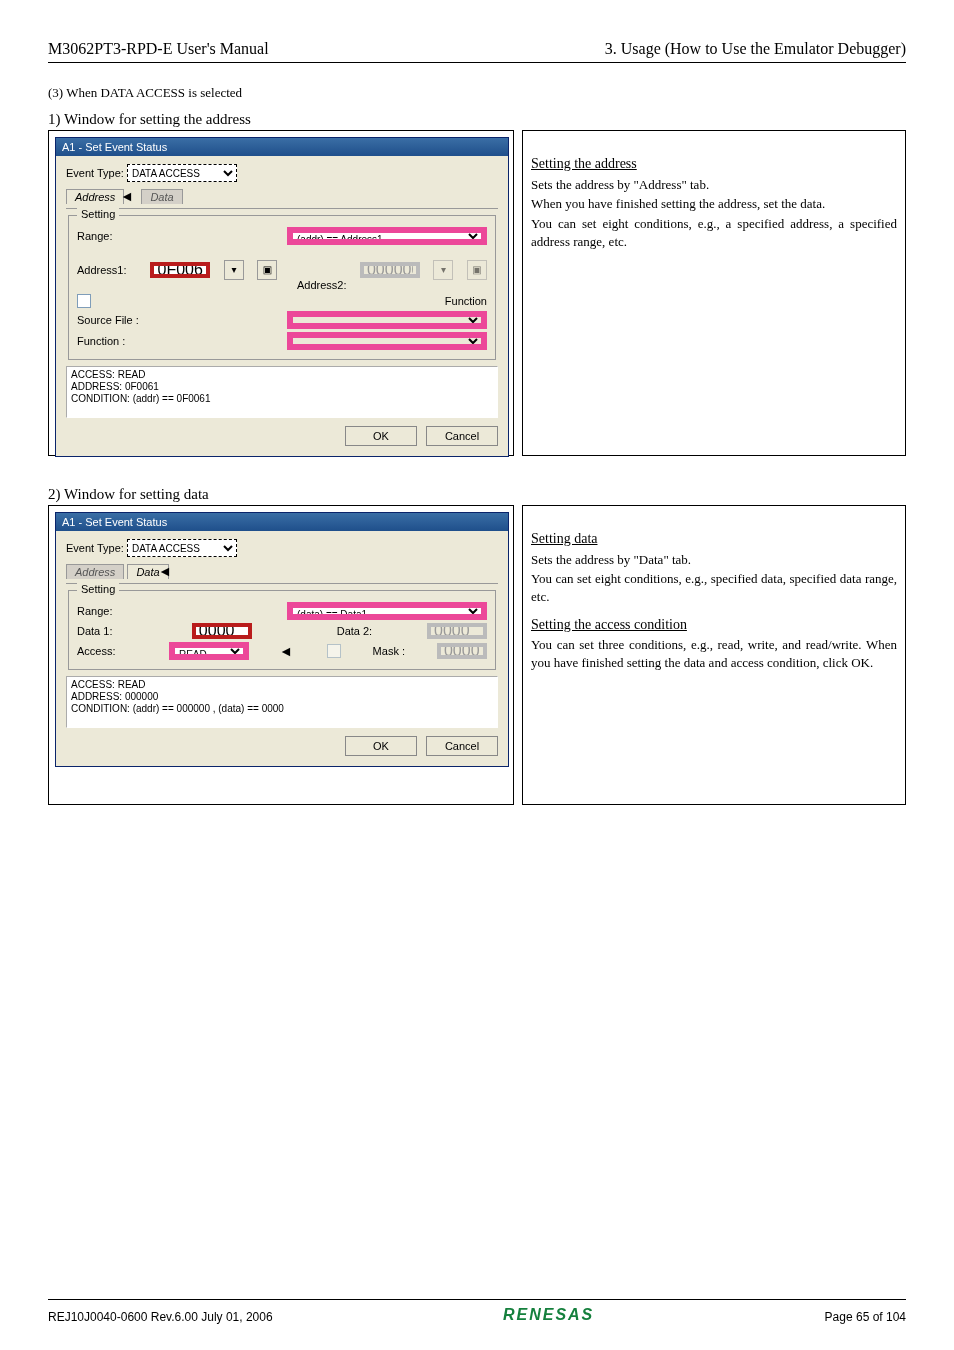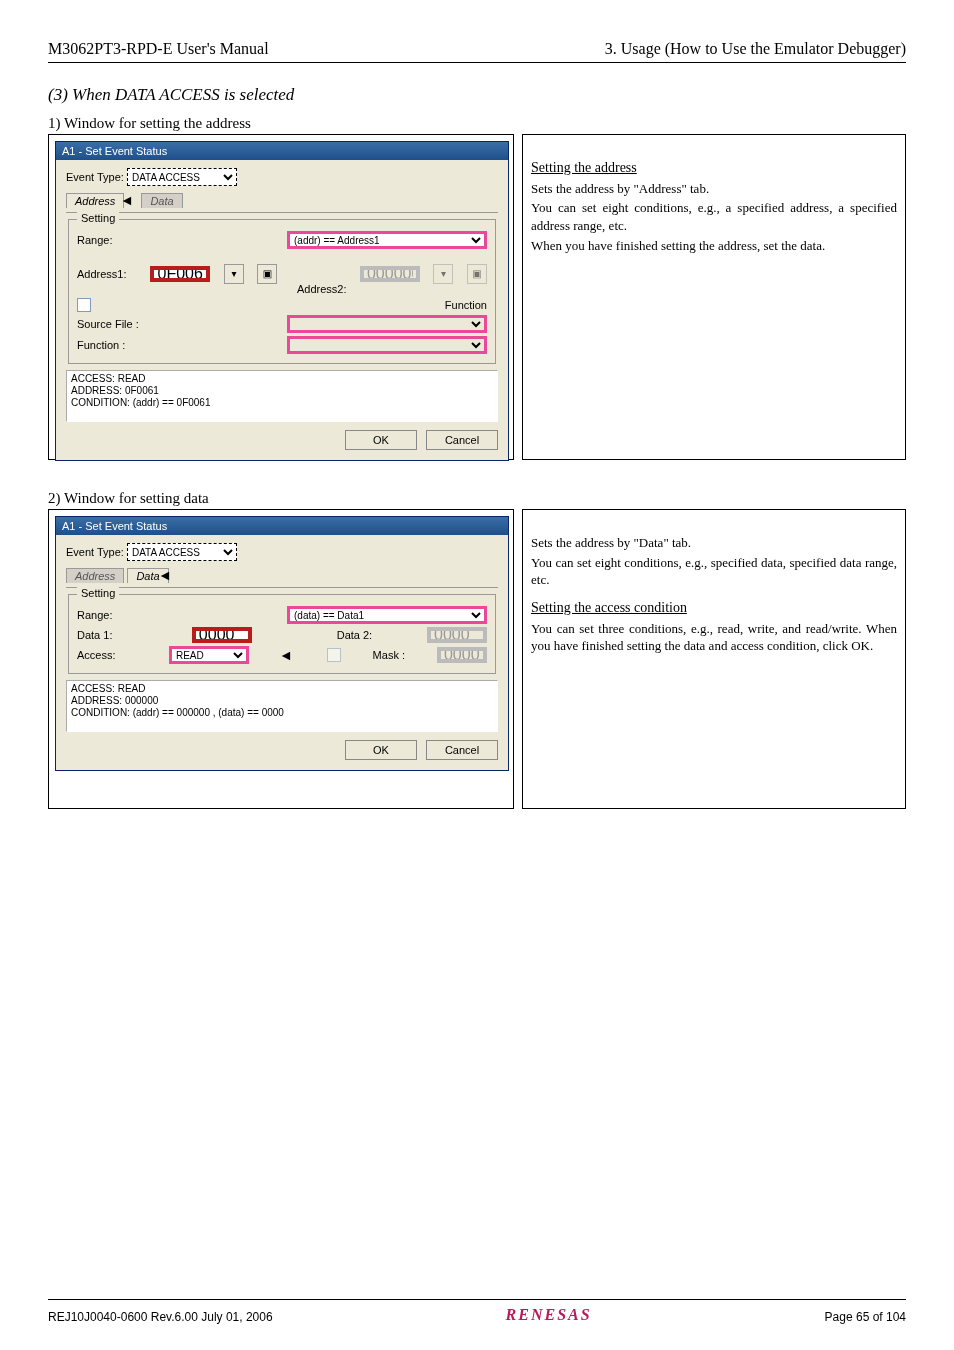--- a/index.html
+++ b/index.html
@@ -1,19 +1,19 @@
 <!DOCTYPE html>
 <html><head>
 <meta charset="utf-8">
 <style>
   html,body{margin:0;padding:0;background:#fff;font-family:"Times New Roman",serif;color:#000;}
   .page{width:954px;min-height:1350px;margin:0 auto;position:relative;box-sizing:border-box;padding:40px 48px 0;}
   .hdr{display:flex;justify-content:space-between;font-size:16px;margin-bottom:4px;}
   .hdr-line{border-top:1px solid #000;margin-bottom:18px;}
-  .sec-title{font-size:17px;margin:22px 0 10px;font-style:italic;}
+  .sec-title{font-size:13px;margin:22px 0 10px;}
   .sub-title{font-size:15px;margin:2px 0 2px;}
   .row{display:flex;gap:8px;align-items:flex-start;margin-bottom:30px;}
   .shot-cell{border:1.5px solid #000;padding:6px;}
   .shot-cell.small{width:466px;height:326px;box-sizing:border-box;}
   .desc-cell{border:1.5px solid #000;padding:24px 8px;width:402px;height:326px;box-sizing:border-box;font-size:13px;line-height:1.35;}
   .desc-h{text-decoration:underline;font-size:14px;margin:0 0 2px;}
   .desc-cell p{margin:0 0 2px;text-align:justify;}
   
   .win{width:452px;font-family:Tahoma,Arial,sans-serif;font-size:11px;color:#000;background:#ece9d8;border:1px solid #0a246a;position:relative;}
   .titlebar{background:linear-gradient(#3a6ea5,#1f4f8b);color:#fff;font-size:11px;padding:3px 6px;}
@@ -22,29 +22,29 @@
   .evline select{height:18px;font-size:10px;width:110px;border:1px dashed #000;background:#fff;}
   .tabs{border-bottom:1px solid #999;height:20px;position:relative;margin-bottom:6px;}
   .tab{display:inline-block;border:1px solid #999;border-bottom:none;background:#ece9d8;padding:1px 8px;font-size:11px;position:relative;top:1px;font-style:italic;}
   .tab.inactive{background:#d4d0c8;color:#555;}
   .group{border:1px solid #999;padding:8px 8px 6px;margin:0 2px 6px;position:relative;}
   .group-title{position:absolute;top:-8px;left:8px;background:#ece9d8;padding:0 4px;font-size:11px;}
   .fld{display:flex;align-items:center;gap:6px;margin:3px 0;justify-content:space-between;}
   .fld label{width:60px;font-size:11px;}
   .inp{height:16px;border:4px solid #b91c1c;background:#fff;font-size:16px;padding:0 3px;box-sizing:border-box;}
   .inp.dis{background:#ece9d8;color:#999;border-color:#bbb;}
-  .cmb{height:18px;border:3px solid #ec4899;background:#fff;font-size:10px;}
+  .cmb{height:18px;border:6px solid #ec4899;background:#fff;font-size:10px;}
   .btnsmall{width:18px;height:18px;border:1px solid #999;background:#ece9d8;display:inline-flex;align-items:center;justify-content:center;font-size:10px;}
   .chk{width:12px;height:12px;border:1px solid #7f9db9;background:#fff;display:inline-block;}
   .statusbox{border:1px inset #fff;background:#fff;height:46px;padding:2px 4px;font-size:10px;line-height:1.2;margin:4px 0 8px;white-space:pre-line;}
   .dlg-btns{text-align:right;}
   .dlg-btn{width:72px;height:20px;border:1px solid #888;background:#ece9d8;font-size:11px;margin-left:6px;}
   .arrow{position:absolute;font-size:14px;color:#000;font-weight:bold;pointer-events:none;}
   .footer{position:absolute;bottom:26px;left:48px;right:48px;display:flex;justify-content:space-between;align-items:flex-end;font-family:Arial,sans-serif;font-size:12px;}
-  .footer .logo{font-family:Liberation Serif, serif;font-weight:bold;font-size:16px;font-style:italic;letter-spacing:2px;color:#be185d;}
+  .footer .logo{font-family:Liberation Sans, sans-serif;font-weight:bold;font-size:16px;font-style:italic;letter-spacing:2px;color:#15803d;}
   .footer-line{position:absolute;bottom:50px;left:48px;right:48px;border-top:1.5px solid #000;}
 </style>
 </head>
 <body>
 
 <div class="page">
 
   <div class="hdr">
     <span>M3062PT3-RPD-E User's Manual</span>
     <span>3. Usage (How to Use the Emulator Debugger)</span>
@@ -103,22 +103,22 @@
           <div class="dlg-btns">
             <button class="dlg-btn">OK</button>
             <button class="dlg-btn">Cancel</button>
           </div>
         </div>
       </div>
     </div>
     <div class="desc-cell">
       <p class="desc-h">Setting the address</p>
       <p>Sets the address by "Address" tab.</p>
+      <p>When you have finished setting the address, set the data.</p>
       <p>You can set eight conditions, e.g., a specified address, a specified address range, etc.</p>
-      <p>When you have finished setting the address, set the data.</p>
     </div>
   </div>
 
   <div class="sub-title">2) Window for setting data</div>
   <div class="row">
     <div class="shot-cell small" style="height:300px;">
       <div class="win">
         <div class="titlebar">A1 - Set Event Status</div>
         <div class="win-body">
           <div class="evline">
@@ -155,20 +155,21 @@
 ADDRESS: 000000
 CONDITION: (addr) == 000000 , (data) == 0000</div>
           <div class="dlg-btns">
             <button class="dlg-btn">OK</button>
             <button class="dlg-btn">Cancel</button>
           </div>
         </div>
       </div>
     </div>
     <div class="desc-cell" style="height:300px;">
+      <p class="desc-h">Setting data</p>
       <p>Sets the address by "Data" tab.</p>
       <p>You can set eight conditions, e.g., specified data, specified data range, etc.</p>
       <p class="desc-h" style="margin-top:10px;">Setting the access condition</p>
       <p>You can set three conditions, e.g., read, write, and read/write. When you have finished setting the data and access condition, click OK.</p>
     </div>
   </div>
 
   <div class="footer-line"></div>
   <div class="footer">
     <span>REJ10J0040-0600  Rev.6.00  July  01,  2006</span>

